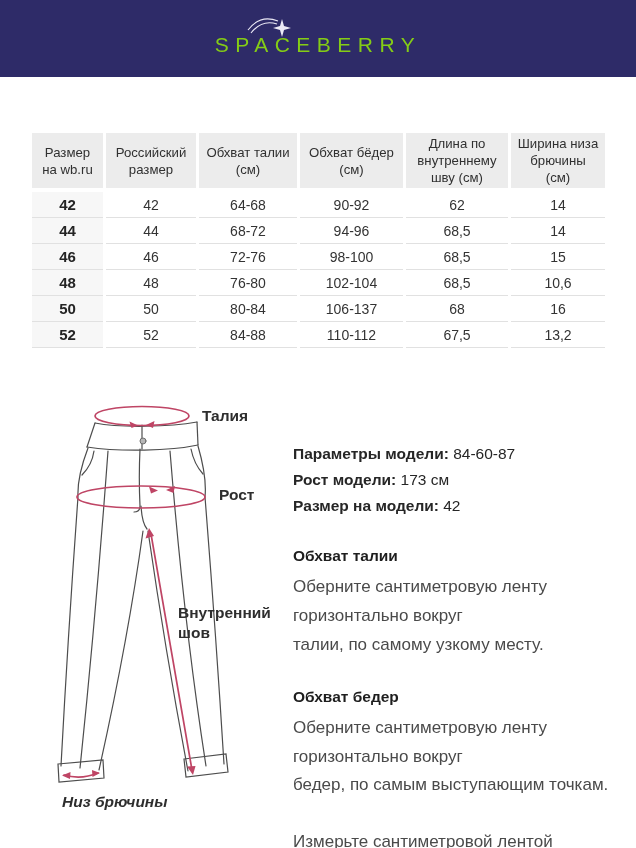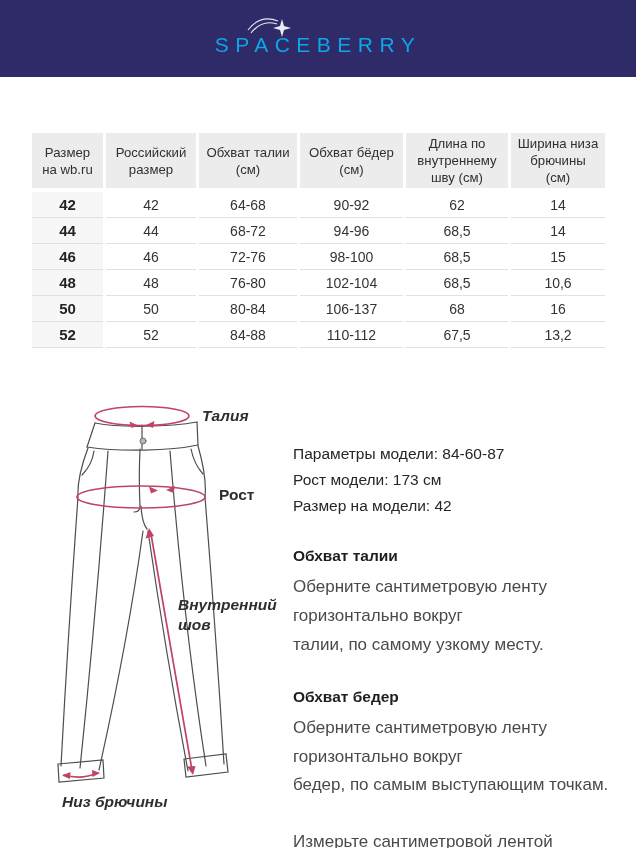--- a/index.html
+++ b/index.html
@@ -3,47 +3,47 @@
 <meta charset="utf-8">
 <style>
   * { box-sizing: border-box; margin: 0; padding: 0; }
   html,body { background:#fff; }
   body { font-family: "Liberation Sans", "DejaVu Sans", sans-serif; }
   .page { position: relative; width: 636px; height: 848px; background:#fff; overflow: hidden; margin: 0 auto; }
 
   
   .brand-bar { position:absolute; left:0; top:0; width:636px; height:77px; background:#2e2b68;
                display:flex; justify-content:center; }
-  .logo { position:relative; margin-top:34px; color:#0ea5e9; font-size:21px; font-weight:400;
+  .logo { position:relative; margin-top:34px; color:#84cc16; font-size:21px; font-weight:400;
           letter-spacing:6.5px; line-height:22px; white-space:nowrap; }
   .logo-star { position:absolute; left:31px; top:-21px; width:46px; height:26px; }
 
   
   .table-wrap { position:absolute; left:29px; top:133px; width:579px; }
   table.size-table { width:100%; border-collapse:separate; border-spacing:3px 0; table-layout:fixed; }
   .size-table th { background:#ececec; height:59px; vertical-align:middle; text-align:center;
                    font-size:13.2px; font-weight:400; color:#303030; line-height:1.3;
                    padding:2px 3px; border-bottom:4px solid #fff; white-space:pre-line; }
   .size-table td { background:#fff; height:26px; vertical-align:middle; text-align:center;
                    font-size:14px; color:#333; border-bottom:1px solid #e1e1e1; }
   .size-table td.size-col { background:#f7f7f7; font-weight:700; font-size:15px; color:#242424; }
 
   
   .figure { position:absolute; left:0; top:385px; width:292px; height:463px; }
   .figure svg { position:absolute; left:0; top:0; }
   .fig-label { position:absolute; font-size:15.5px; font-weight:600; color:#2e2e2e; line-height:20px; }
-  .lbl-waist  { left:202px; top:21px;font-style:italic; }
+  .lbl-waist  { left:202px; top:21px; }
   .lbl-hips   { left:219px; top:100px; }
-  .lbl-inseam { left:178px; top:210px; width:102px;font-style:italic; }
+  .lbl-inseam { left:178px; top:218px; width:102px; }
   .lbl-hem    { left:62px;  top:407px;font-style:italic; }
 
   
   .info { position:absolute; left:293px; top:441px; width:330px; color:#262626; }
   .model-line { font-size:15.5px; line-height:26px; color:#262626; }
-  .model-line .b { font-weight:400; }
+  .model-line .b { font-weight:700; }
   .section { margin-top:28px; }
   .section h3 { font-size:15.5px; font-weight:700; color:#1e1e1e; margin-bottom:8px; }
   .section p { font-size:17px; color:#4a4a4a; line-height:1.7; white-space:pre-line; }
 </style>
 </head>
 <body>
 
 <div class="page">
 
   <div class="brand-bar">

